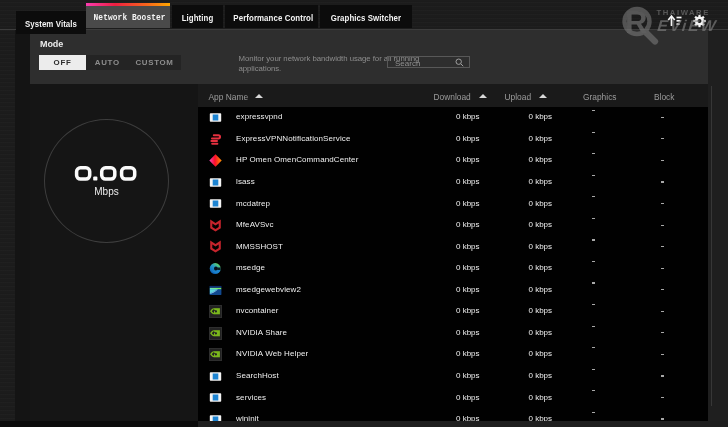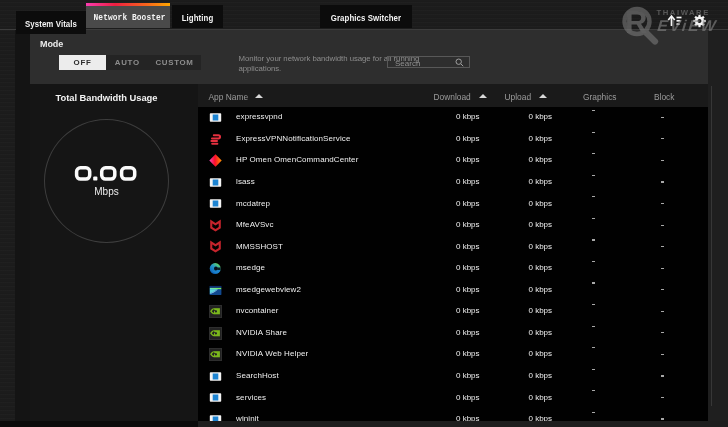--- a/index.html
+++ b/index.html
@@ -20,21 +20,21 @@
  border-image:linear-gradient(90deg,#fb3cb4 0%,#ee1f41 35%,#f8661b 72%,#ffaa00 100%) 1;font-family:Liberation Mono, monospace;}
 #tab2 span{margin-top:5.6px;}
 #tab1{left:16px;width:70px;margin-top:6px;}
 #tab2{left:86px;width:84px;}
 #tab3{left:172px;width:51px;}
 #tab4{left:225px;width:93px;}
 #tab5{left:320px;width:92px;}
 
 #modebar{left:30px;top:30px;width:678px;height:54px;background:#2e2e2e;}
 #modelabel{left:10px;top:9.3px;font-size:9px;font-weight:bold;color:#ececec;letter-spacing:-0.1px;}
-#btngroup{left:9px;top:24.8px;height:14.8px;display:flex;margin-left:20px;}
+#btngroup{left:9px;top:24.8px;height:14.8px;display:flex;}
 .seg{height:14.8px;display:flex;align-items:center;justify-content:center;
  font-size:7.9px;font-weight:bold;letter-spacing:0.7px;}
 #segoff{width:47px;background:#ececec;color:#2d2d2d;}
 #segauto{width:42.5px;background:#242424;color:#8d8d8d;}
 #segcustom{width:52px;background:#242424;color:#8d8d8d;}
 #desc{left:160.5px;top:23.5px;width:195px;font-size:7.8px;line-height:10.4px;color:#8d8d8d;letter-spacing:-0.05px;margin-left:48px;}
 #search{left:357px;top:25.5px;width:82.5px;height:12.5px;border:1px solid #585858;}
 #search .ph{position:absolute;left:7px;top:2.2px;font-size:8px;color:#919191;}
 #search svg{position:absolute;right:5px;top:1.8px;}
 
@@ -75,20 +75,23 @@
   <div class="abs" id="modebar"></div>
   <div class="abs tab" id="tab1">
       <span>System Vitals</span>
     </div>
   <div class="abs tab" id="tab2">
       <span>Network Booster</span>
     </div>
   <div class="abs tab" id="tab3">
       <span>Lighting</span>
     </div>
+  <div class="abs tab" id="tab4">
+      <span>Performance Control</span>
+    </div>
   <div class="abs tab" id="tab5">
       <span>Graphics Switcher</span>
     </div>
 
   <div class="abs" style="left:30px;top:30px;width:678px;height:54px;">
     <div class="abs" id="modelabel">Mode</div>
     <div class="abs" id="btngroup">
       <div class="seg" id="segoff">OFF</div>
       <div class="seg" id="segauto">AUTO</div>
       <div class="seg" id="segcustom">CUSTOM</div>
@@ -97,21 +100,20 @@
     <div class="abs" id="search">
       <span class="ph">Search</span>
       <svg width="9" height="9" viewBox="0 0 9 9">
           <circle cx="3.7" cy="3.7" r="2.7" fill="none" stroke="#a0a0a0" stroke-width="1"></circle>
           <line x1="5.8" y1="5.8" x2="8.2" y2="8.2" stroke="#a0a0a0" stroke-width="1"></line>
         </svg>
     </div>
   </div>
 
   <div class="abs" id="leftpanel">
-    <div class="abs" id="bwtitle">Total Bandwidth Usage</div>
     <div class="abs" id="gauge"></div>
     <div class="abs" id="bignum">
       <svg width="68" height="18" viewBox="0 0 68 18">
         <g fill="none" stroke="#fafafa" stroke-width="3.5">
         <rect x="5.6" y="2.8" width="13.1" height="11.3" rx="3.8"></rect>
         <rect x="30.7" y="2.8" width="13.1" height="11.3" rx="3.8"></rect>
         <rect x="50.6" y="2.8" width="13.1" height="11.3" rx="3.8"></rect>
         </g>
         <rect x="22.2" y="11.4" width="4.2" height="4.2" rx="1.2" fill="#fafafa"></rect>
       </svg>

